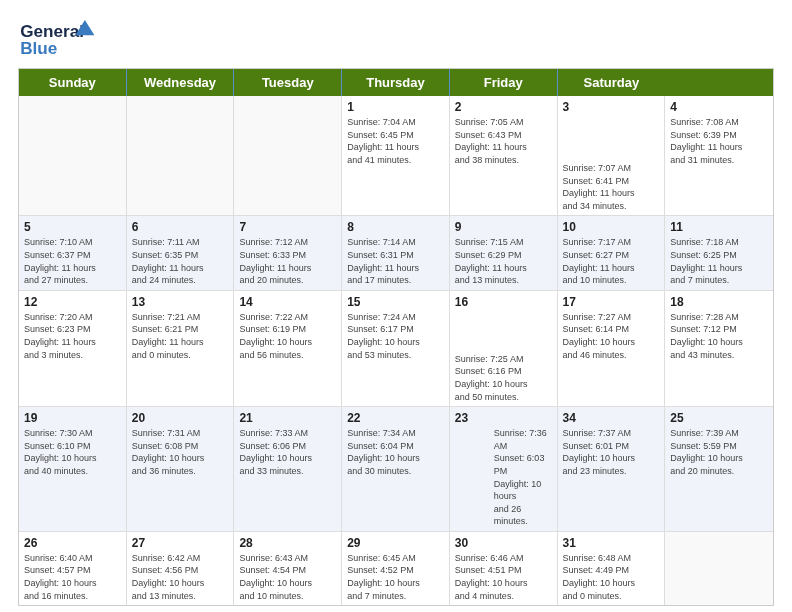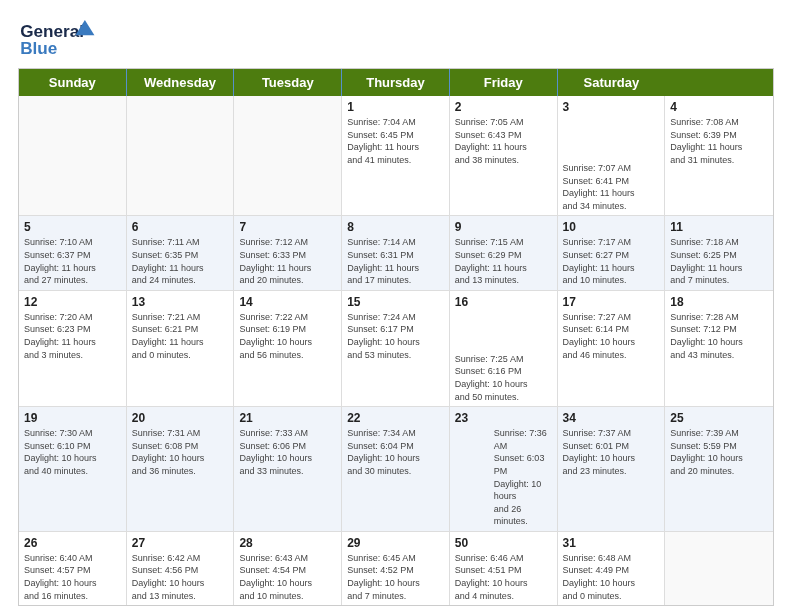--- a/index.html
+++ b/index.html
@@ -340,21 +340,21 @@
 and 10 minutes.</div>
           </div>
           <div class="cal-cell">
             <span class="day-num">29</span>
             <div class="cell-info" style="white-space: pre-line;">Sunrise: 6:45 AM
 Sunset: 4:52 PM
 Daylight: 10 hours
 and 7 minutes.</div>
           </div>
           <div class="cal-cell">
-            <span class="day-num">50</span>
+            <span class="day-num">30</span>
             <div class="cell-info" style="white-space: pre-line;">Sunrise: 6:46 AM
 Sunset: 4:51 PM
 Daylight: 10 hours
 and 4 minutes.</div>
           </div>
           <div class="cal-cell">
             <span class="day-num">31</span>
             <div class="cell-info" style="white-space: pre-line;">Sunrise: 6:48 AM
 Sunset: 4:49 PM
 Daylight: 10 hours

